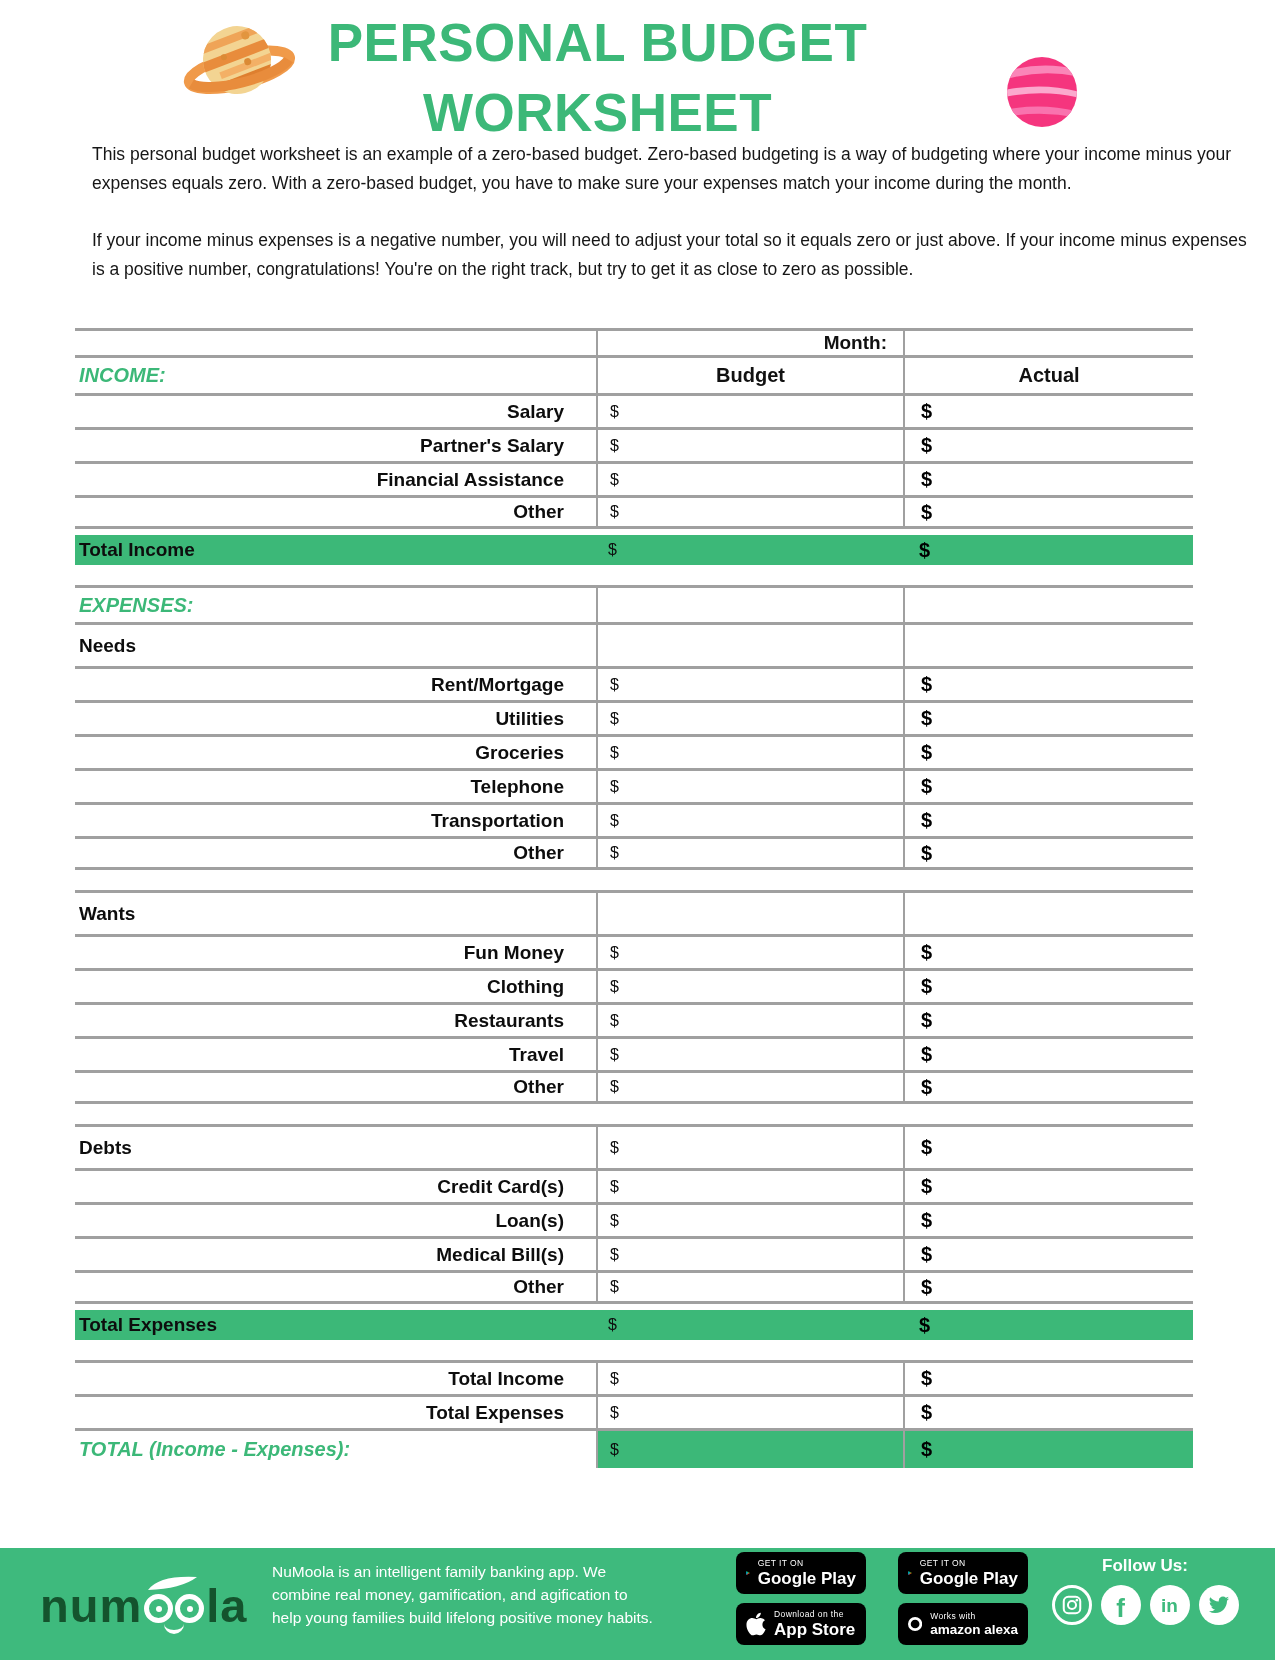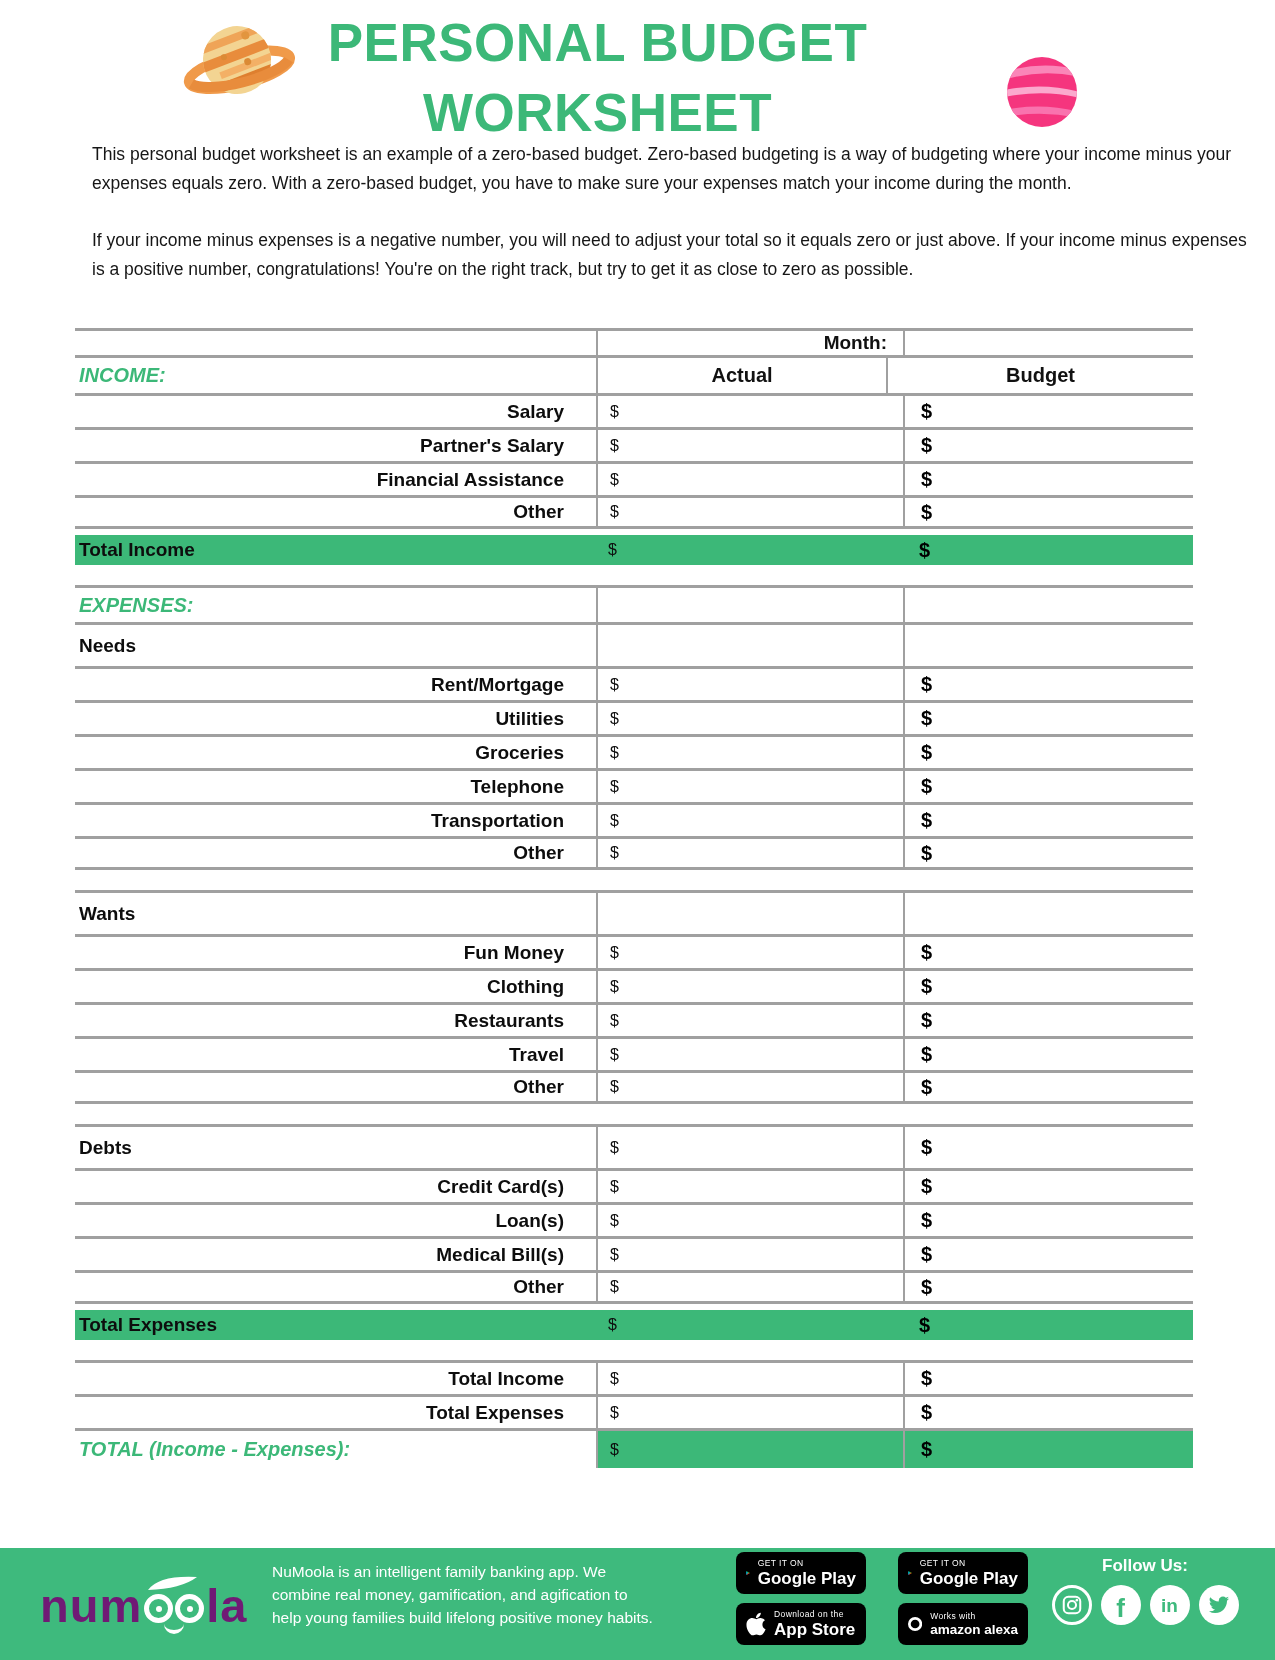--- a/index.html
+++ b/index.html
@@ -40,21 +40,21 @@
   .green-label{justify-content:flex-start;padding-left:4px;color:#3CB878;
                font-style:italic;font-weight:700;font-size:20px;}
   .colhead{justify-content:center;font-weight:700;font-size:20px;}
   .month-label{justify-content:flex-end;padding-right:16px;font-weight:700;font-size:19px;}
   .dollar-sm{padding-left:12px;font-size:16px;font-weight:400;color:#0d0d0d;}
   .dollar-lg{padding-left:16px;font-size:20px;font-weight:700;color:#000;}
 
   
   .footer{position:absolute;left:0;top:1548px;width:1275px;height:112px;background:#3EBA7D;}
   .logo{position:absolute;left:40px;top:34px;display:flex;align-items:center;
-        color:#701a75;font-weight:700;font-size:47px;letter-spacing:1px;line-height:1;}
+        color:#14532d;font-weight:700;font-size:47px;letter-spacing:1px;line-height:1;}
   .oo{position:relative;display:inline-flex;align-items:center;margin:0 1px;padding-top:6px;}
   .eye{position:relative;width:29px;height:29px;border:5px solid #fff;border-radius:50%;
        box-sizing:border-box;margin:0 1px;}
   .eye::after{content:"";position:absolute;left:50%;top:50%;width:6px;height:6px;margin:-3px 0 0 -3px;
        border-radius:50%;background:#fff;}
   .leaf{position:absolute;left:4px;top:-14px;}
   .smile{position:absolute;left:50%;bottom:-11px;transform:translateX(-50%);
          width:20px;height:12px;border-bottom:4px solid #fff;border-radius:0 0 18px 18px;}
   .footer-desc{position:absolute;left:272px;top:12px;width:382px;color:#fff;
                font-size:15.5px;line-height:23px;}
@@ -121,22 +121,22 @@
   <div class="intro p2">If your income minus expenses is a negative number, you will need to adjust your total so it equals zero or just above. If your income minus expenses is a positive number, congratulations! You're on the right track, but try to get it as close to zero as possible.</div>
 
   <div class="budget-table" id="table-rows">
       <div class="row r-month">
         <div class="cell c-label"></div>
         <div class="cell c-budget month-label">Month:</div>
         <div class="cell c-actual"></div>
       </div>
       <div class="row r-cols">
         <div class="cell c-label green-label">INCOME:</div>
+        <div class="cell c-budget colhead">Budget</div>
         <div class="cell c-actual colhead">Actual</div>
-        <div class="cell c-budget colhead">Budget</div>
       </div>
       <div class="row r-item">
         <div class="cell c-label item-label">Salary</div>
         <div class="cell c-budget dollar-sm">$</div>
         <div class="cell c-actual dollar-lg">$</div>
       </div>
       <div class="row r-item">
         <div class="cell c-label item-label">Partner's Salary</div>
         <div class="cell c-budget dollar-sm">$</div>
         <div class="cell c-actual dollar-lg">$</div>

